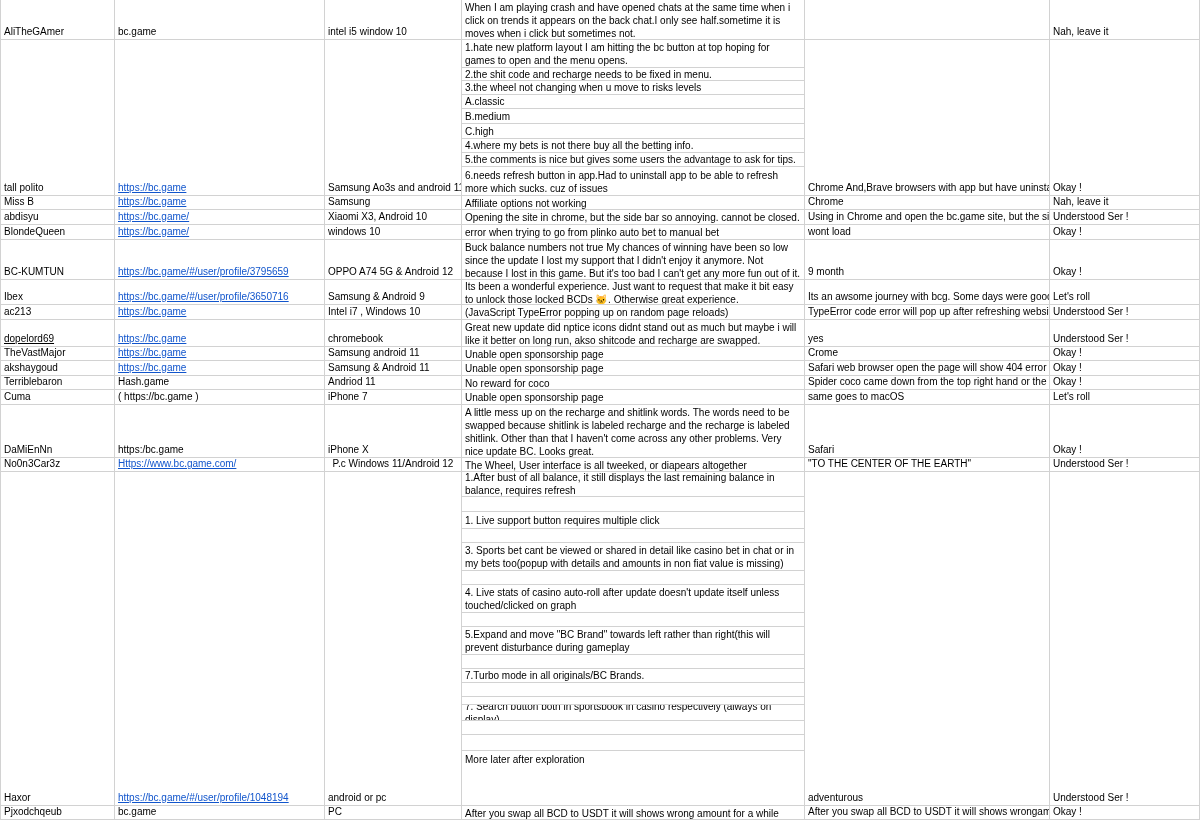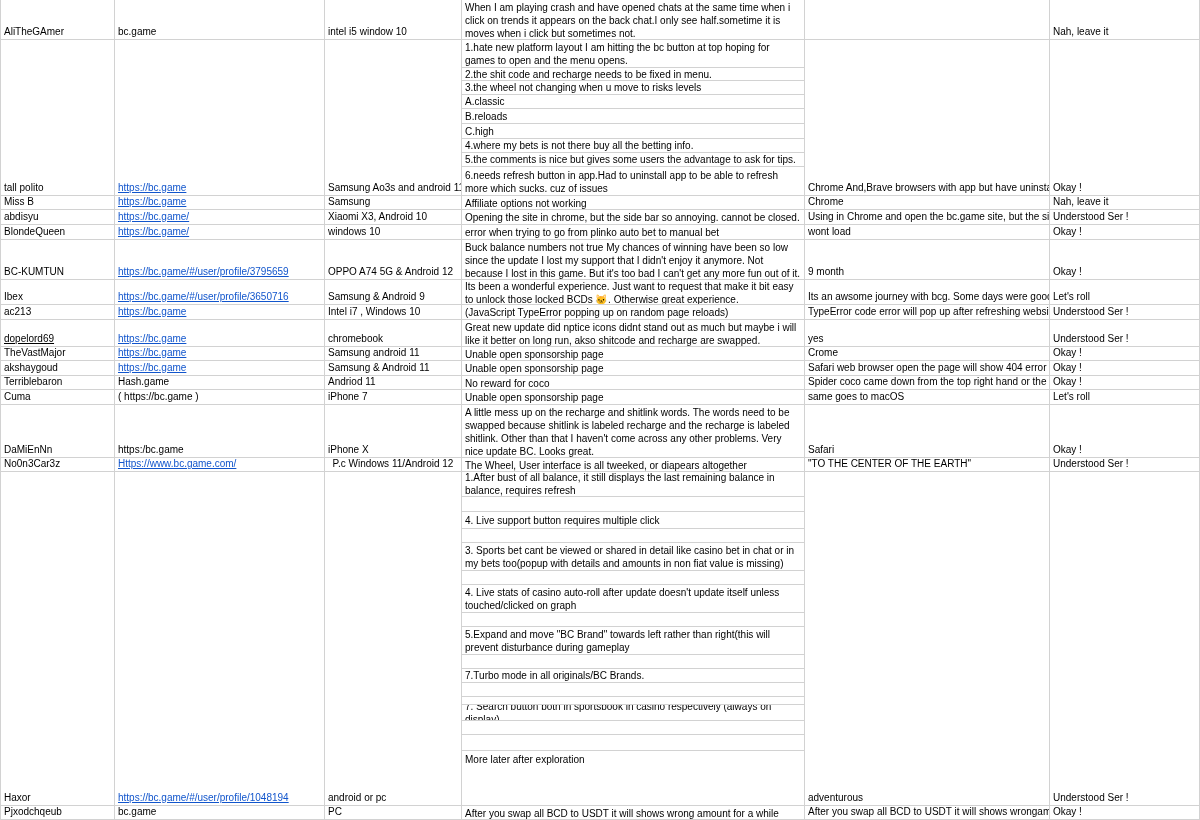--- a/index.html
+++ b/index.html
@@ -81,21 +81,21 @@
         <div class="seg segb" style="height: 13px;">
           <span>2.the shit code and recharge needs to be fixed in menu.</span>
         </div>
         <div class="seg segb" style="height: 14px;">
           <span>3.the wheel not changing when u move to risks levels</span>
         </div>
         <div class="seg segb" style="height: 14px;">
           <span>A.classic</span>
         </div>
         <div class="seg segb" style="height: 15px;">
-          <span>B.reloads</span>
+          <span>B.medium</span>
         </div>
         <div class="seg segb" style="height: 15px;">
           <span>C.high</span>
         </div>
         <div class="seg segb" style="height: 14px;">
           <span>4.where my bets is not there buy all the betting info.</span>
         </div>
         <div class="seg segb" style="height: 14px;">
           <span>5.the comments is nice but gives some users the advantage to ask for tips.</span>
         </div>
@@ -407,21 +407,21 @@
         <span>android or pc</span>
       </div>
       <div class="cell fbcol" style="width: 343px;">
         <div class="seg segb" style="height: 25px;">
           <span>1.After bust of all balance, it still displays the last remaining balance in balance, requires refresh</span>
         </div>
         <div class="seg segb" style="height: 15px;">
           <span></span>
         </div>
         <div class="seg segb" style="height: 17px;">
-          <span>4. Live support button requires multiple click</span>
+          <span>1. Live support button requires multiple click</span>
         </div>
         <div class="seg segb" style="height: 14px;">
           <span></span>
         </div>
         <div class="seg segb" style="height: 28px;">
           <span>3. Sports bet cant be viewed or shared in detail like casino bet in chat or in my bets too(popup with details and amounts in non fiat value is missing)</span>
         </div>
         <div class="seg segb" style="height: 14px;">
           <span></span>
         </div>

